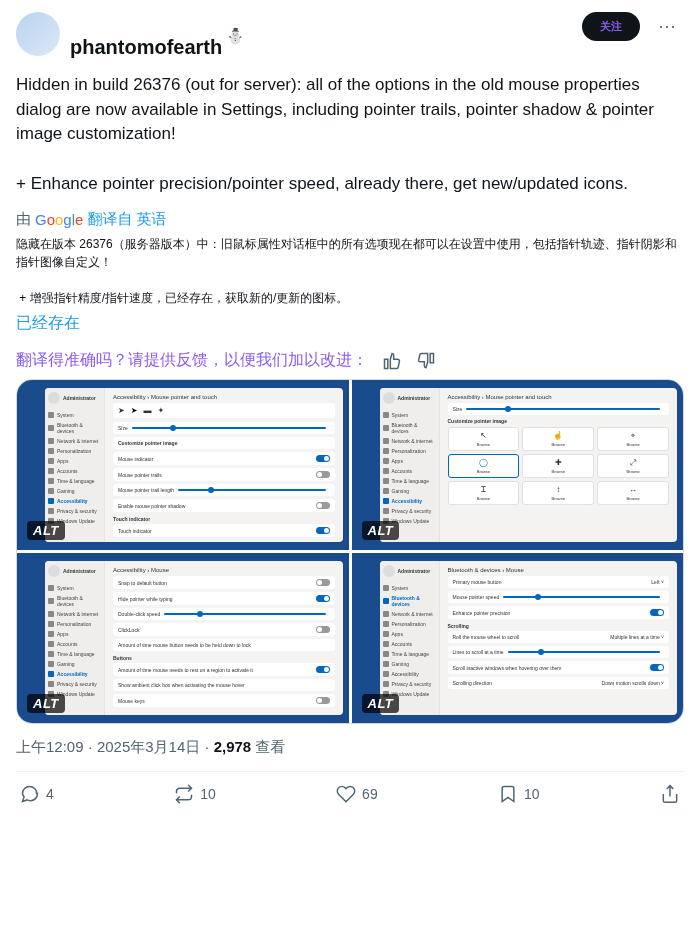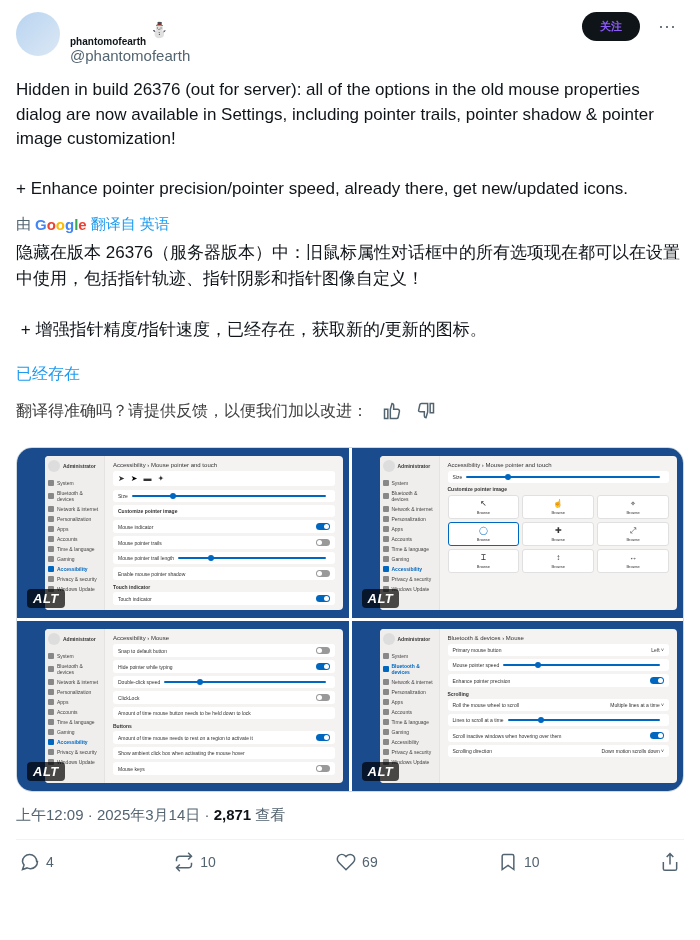--- a/index.html
+++ b/index.html
@@ -2,33 +2,33 @@
 <html><head>
 <meta charset="utf-8">
 <style>
 * { margin: 0; padding: 0; box-sizing: border-box; }
 body { font-family: -apple-system, BlinkMacSystemFont, "Segoe UI", Arial, sans-serif; background: #fff; width: 700px; color: #0f1419; }
 .post { padding: 12px 16px; }
 .header { display: flex; align-items: flex-start; gap: 10px; margin-bottom: 14px; }
 .avatar { width: 44px; height: 44px; border-radius: 50%; background: linear-gradient(135deg, #b8d4f0 0%, #dce8f5 100%); flex-shrink: 0; }
 .userinfo { flex: 1; display: flex; flex-direction: column; }
 .username-row { display: flex; align-items: center; gap: 4px; }
-.username { font-weight: 700; font-size: 10px; margin-top: 24px; }
+.username { font-weight: 700; font-size: 20px; margin-top: 24px; }
 .emoji { font-size: 15px; }
 .handle { color: #536471; font-size: 15px; }
 .follow-btn { background: #0f1419; color: #8b5cf6; border: none; border-radius: 18px; padding: 7px 18px; font-weight: 700; font-size: 11px; cursor: pointer; }
 .more-btn { background: none; border: none; color: #536471; font-size: 18px; padding: 4px 8px; cursor: pointer; }
 .body-text { font-size: 17px; line-height: 1.45; margin-bottom: 14px; white-space: pre-wrap; }
 .translate-row { font-size: 15px; margin-bottom: 6px; display: flex; align-items: center; gap: 4px; }
 .translate-by { color: #536471; }
-.google-logo { font-weight: 700; }
+.google-logo { font-weight: 400; }
 .g-b { color:#4285F4; } .g-r { color:#EA4335; } .g-y { color:#FBBC05; } .g-g { color:#34A853; }
-.translation { font-size: 17px; line-height: 1.5; margin-bottom: 22px; white-space: pre-wrap; }
+.translation { font-size: 12px; line-height: 1.5; margin-bottom: 6px; white-space: pre-wrap; }
 .show-more { color: #1d9bf0; font-size: 16px; cursor: pointer; display: inline-block; margin-bottom: 16px; }
-.feedback-row { font-size: 16px; color: #404040; margin-bottom: 25px; display: flex; align-items: flex-start; gap: 14px; }
+.feedback-row { font-size: 16px; color: #8b5cf6; margin-bottom: 8px; display: flex; align-items: flex-end; gap: 14px; }
 .fb-btn { background: none; border: none; cursor: pointer; color: #536471; display: flex; align-items: center; }
 .media-grid { display: grid; grid-template-columns: 1fr 1fr; gap: 3px; border-radius: 16px; overflow: hidden; margin-bottom: 14px; border: 1px solid #cfd9de; }
 .media-cell { position: relative; height: 170px; background: #1a4b8c; overflow: hidden; }
 .alt-badge { position: absolute; left: 10px; bottom: 10px; background: rgba(0,0,0,0.7); color: #fff; font-size: 13px; font-weight: 700; padding: 2px 6px; border-radius: 4px; font-style: italic; letter-spacing: 0.5px; }
 .win-mock { position: absolute; top: 8px; left: 28px; right: 6px; bottom: 8px; background: #f5f3f2; border-radius: 4px; display: flex; font-size: 6px; color: #333; overflow: hidden; }
 .win-sidebar { width: 60px; background: #f0eeec; padding: 4px 3px; border-right: 1px solid #e5e3e0; }
 .win-user { display:flex; align-items:center; gap:3px; margin-bottom:6px; }
 .win-user-av { width:12px; height:12px; border-radius:50%; background:#ddd; }
 .win-user-name { font-size:5px; font-weight:600; }
 .win-navitem { display:flex; align-items:center; gap:3px; padding:2px 0; font-size:5px; color:#444; }
@@ -60,21 +60,20 @@
 <body>
 
 <div class="post">
   <div class="header">
     <div class="avatar"></div>
     <div class="userinfo">
       <div class="username-row">
         <span class="username">phantomofearth</span>
         <span class="emoji">⛄</span>
       </div>
-      <span class="handle">@phantomofearth</span>
     </div>
     <button class="follow-btn">关注</button>
     <button class="more-btn">···</button>
   </div>
 
   <div class="body-text">Hidden in build 26376 (out for server): all of the options in the old mouse properties dialog are now available in Settings, including pointer trails, pointer shadow &amp; pointer image customization!
 
 + Enhance pointer precision/pointer speed, already there, get new/updated icons.</div>
 
   <div class="translate-row">
@@ -472,21 +471,21 @@
               <span>Scrolling direction</span>
               <span style="font-size:5px">Down motion scrolls down ˅</span>
             </div>
         </div>
       </div>
       <div class="alt-badge">ALT</div>
     </div>
   </div>
 
   <div class="meta-row">
-    <span>上午12:09</span> · <span>2025年3月14日</span> · <b>2,871</b> <span>查看</span>
+    <span>上午12:09</span> · <span>2025年3月14日</span> · <b>2,978</b> <span>查看</span>
   </div>
 
   <div class="divider"></div>
 
   <div class="actions">
     <button class="action">
       <svg width="20" height="20" viewBox="0 0 24 24" fill="none" stroke="currentColor" stroke-width="1.8">
           <path d="M21 11.5a8.38 8.38 0 01-8.5 8.5 8.5 8.5 0 01-4-.9L3 21l1.9-5.5A8.38 8.38 0 013 11.5a8.5 8.5 0 0117 0z"></path>
         </svg>
       <span>4</span>

